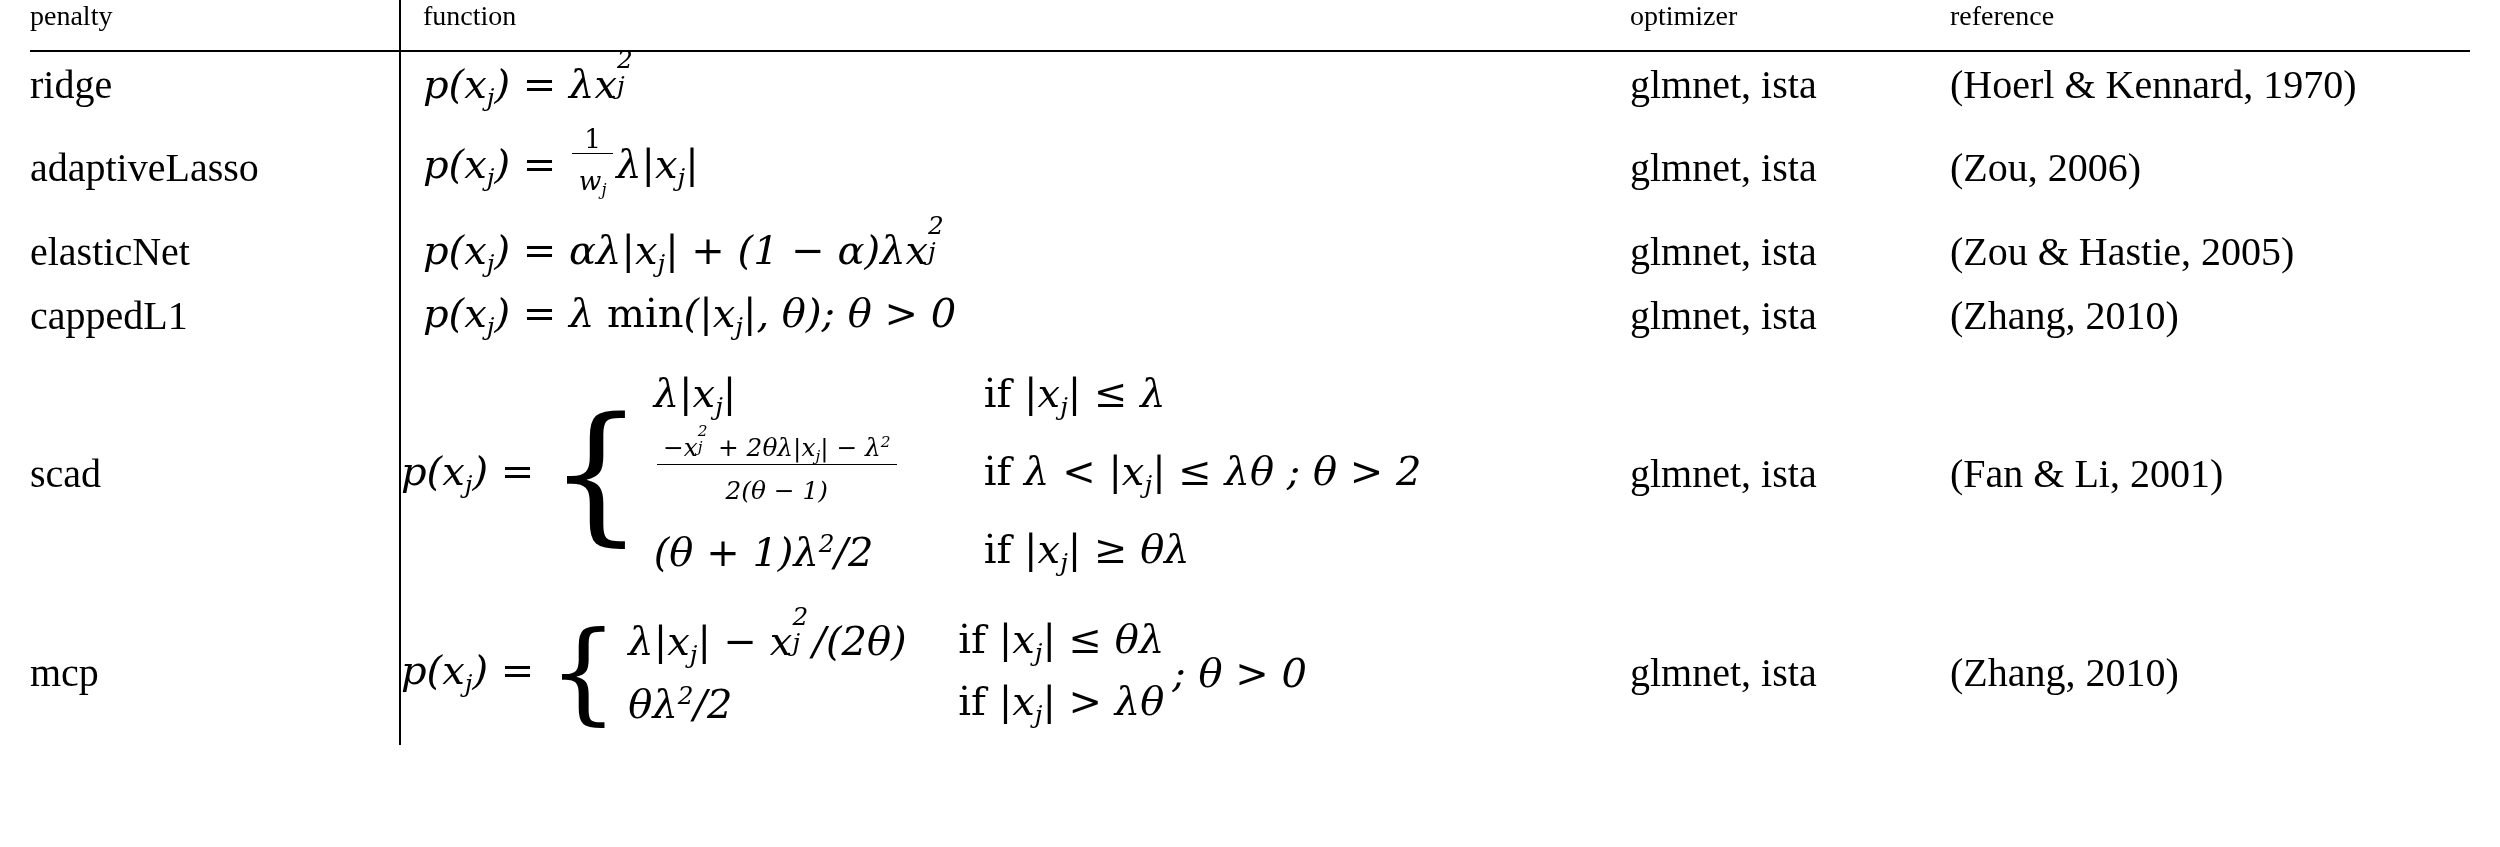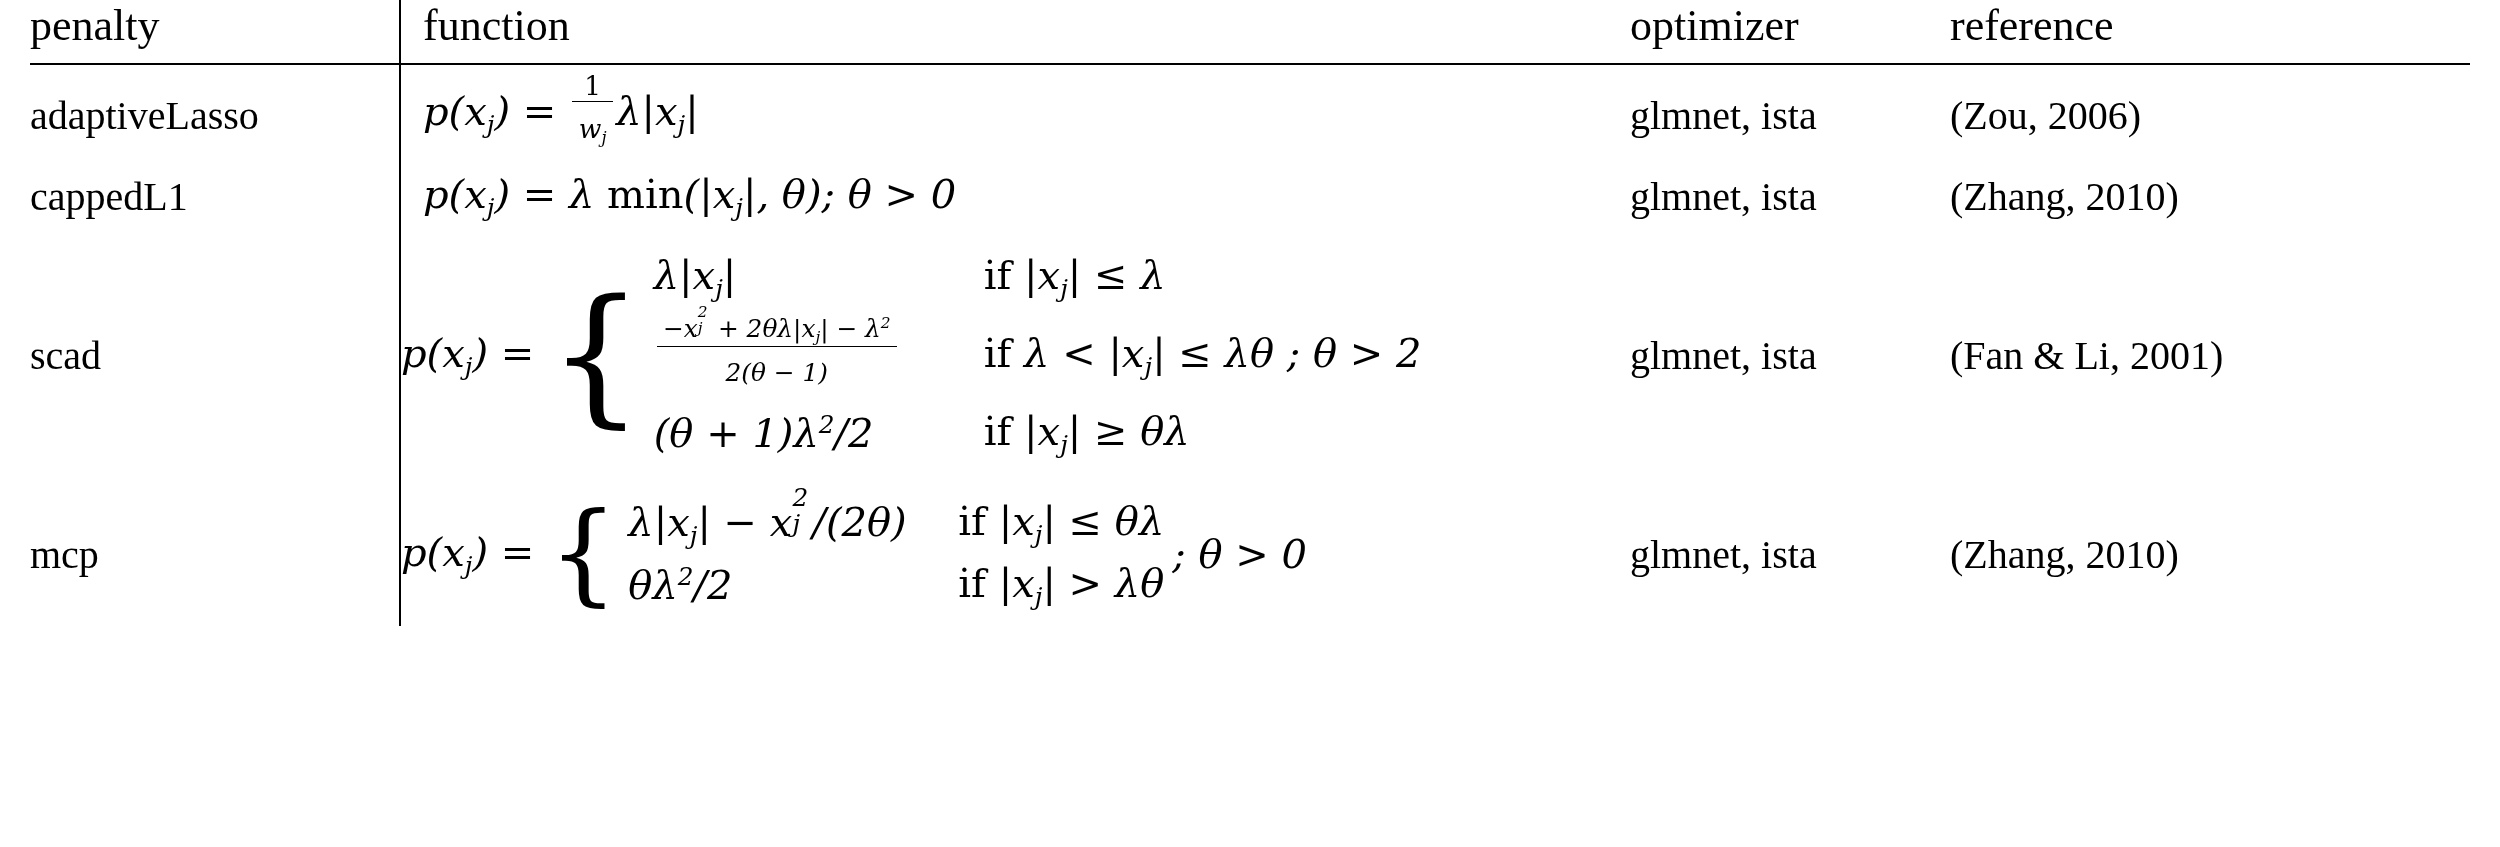--- a/index.html
+++ b/index.html
@@ -26,23 +26,23 @@
     width: 2440px;
     table-layout: fixed;
   }
   table.penalty-table col.c-penalty { width: 370px; }
   table.penalty-table col.c-function { width: 1230px; }
   table.penalty-table col.c-optimizer { width: 320px; }
   table.penalty-table col.c-reference { width: 520px; }
 
   thead th {
     font-weight: normal;
-    font-size: 44px;
+    font-size: 28px;
     text-align: left;
-    padding: 0 0 12px 0;
+    padding: 0 0 18px 0;
     vertical-align: bottom;
   }
   .rule-top td {
     height: 0;
     padding: 0;
     border-bottom: 2.5px solid #000;
   }
   tbody td {
     font-size: 40px;
     vertical-align: middle;
@@ -172,31 +172,47 @@
         <th class="cell-pad-left">function</th>
         <th>optimizer</th>
         <th>reference</th>
       </tr>
     </thead>
     <tbody>
       <tr class="rule-top">
         <td colspan="4"></td>
       </tr>
 
+      <tr>
+        <td class="vline">ridge</td>
+        <td class="cell-pad-left">
+          <span class="math"><span class="txt" style="font-style:normal"></span>p(x<span class="sub">j</span>) = λx<span class="subsup"><span class="s-sup">2</span><span class="s-sub">j</span></span></span>
+        </td>
+        <td>glmnet, ista</td>
+        <td>(Hoerl &amp; Kennard, 1970)</td>
+      </tr>
 
 
       <tr>
         <td class="vline">adaptiveLasso</td>
         <td class="cell-pad-left">
           <span class="math">p(x<span class="sub">j</span>) = <span class="frac"><span class="num up">1</span><span class="den">w<span class="sub">j</span></span></span>λ|x<span class="sub">j</span>|</span>
         </td>
         <td>glmnet, ista</td>
         <td>(Zou, 2006)</td>
       </tr>
 
+      <tr>
+        <td class="vline">elasticNet</td>
+        <td class="cell-pad-left">
+          <span class="math">p(x<span class="sub">j</span>) = αλ|x<span class="sub">j</span>| + (1 − α)λx<span class="subsup"><span class="s-sup">2</span><span class="s-sub">j</span></span></span>
+        </td>
+        <td>glmnet, ista</td>
+        <td>(Zou &amp; Hastie, 2005)</td>
+      </tr>
 
       <tr>
         <td class="vline">cappedL1</td>
         <td class="cell-pad-left">
           <span class="math">p(x<span class="sub">j</span>) = λ<span class="op">&nbsp;min</span>(|x<span class="sub">j</span>|, θ); θ &gt; 0</span>
         </td>
         <td>glmnet, ista</td>
         <td>(Zhang, 2010)</td>
       </tr>
 

